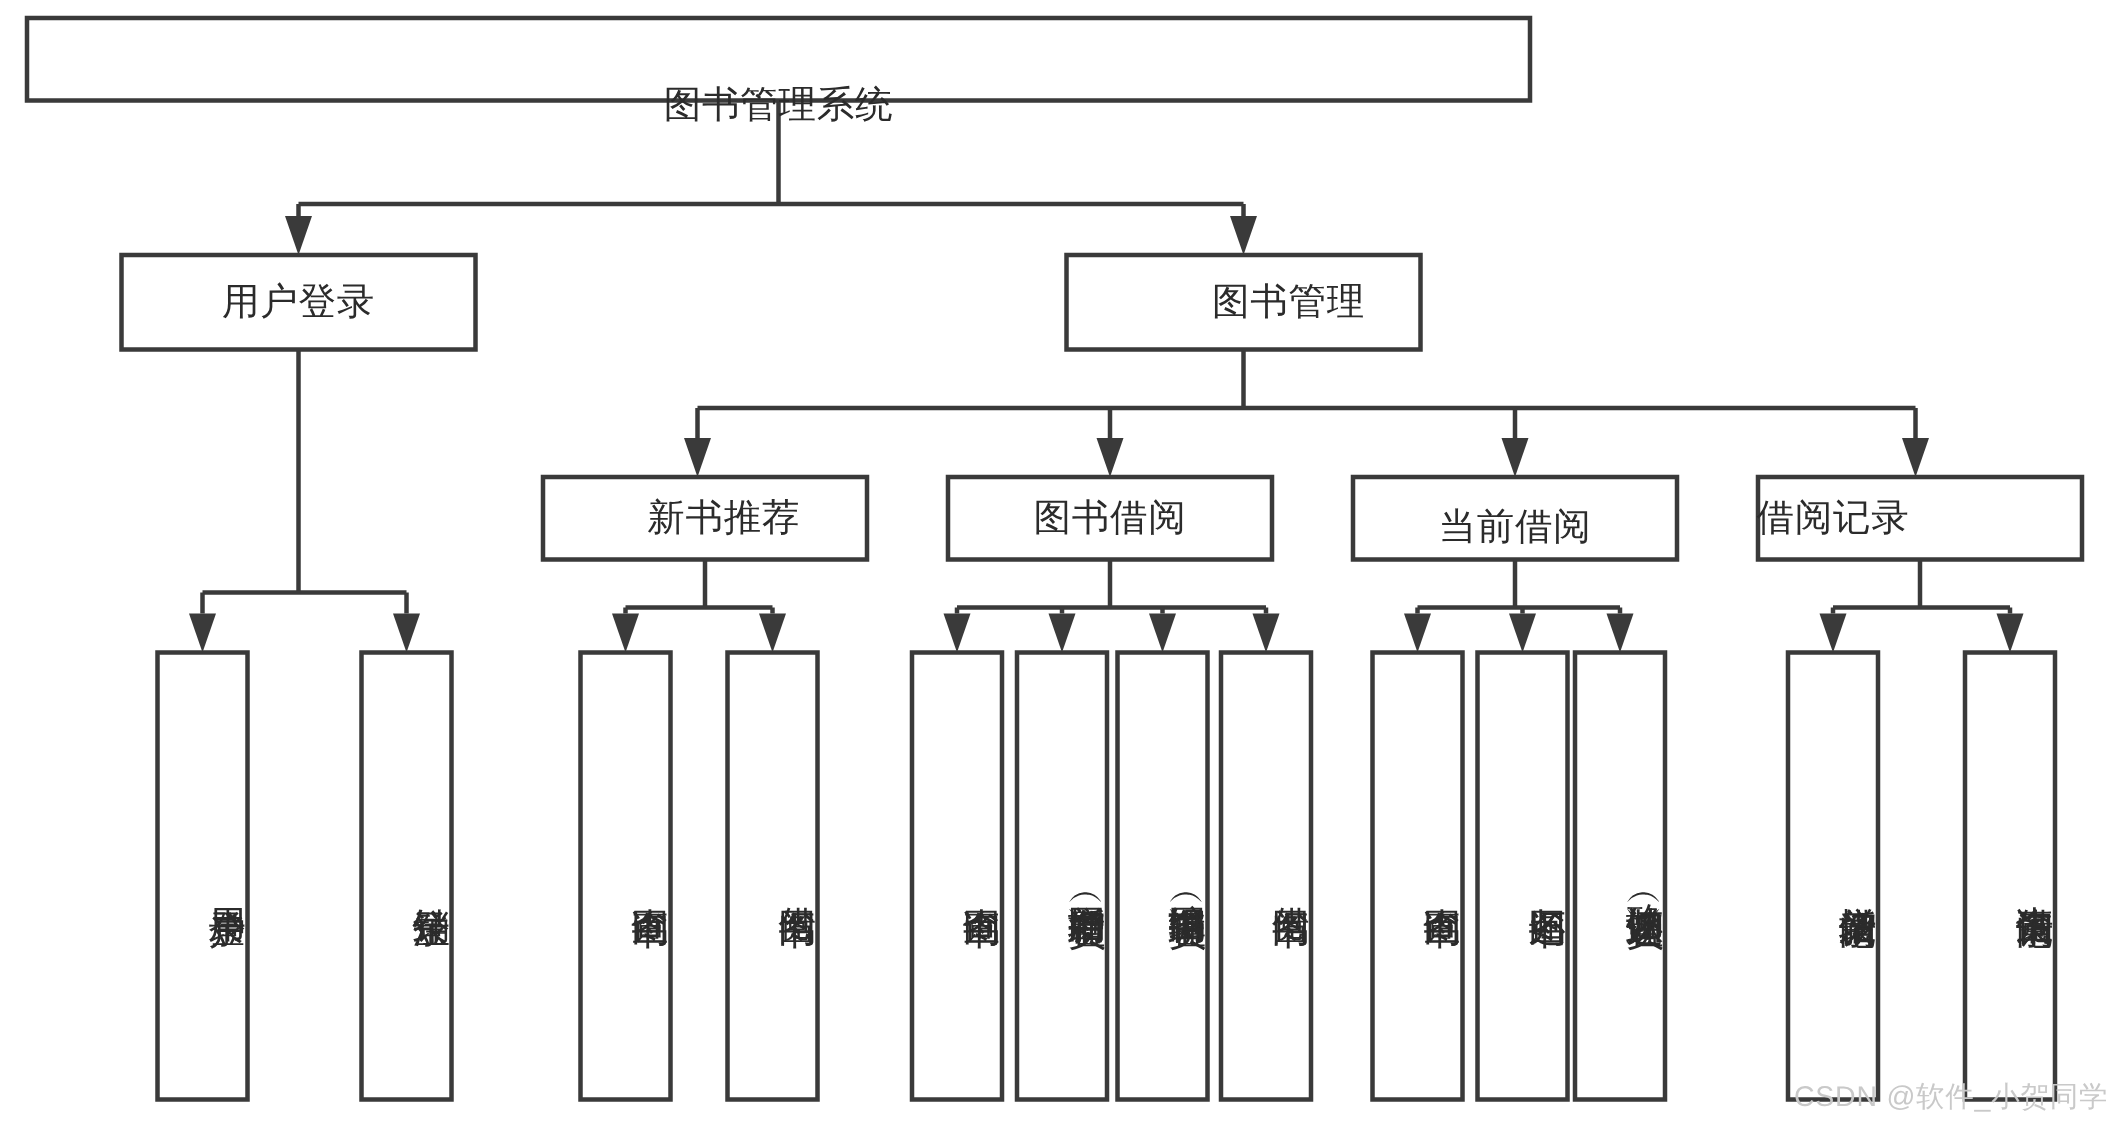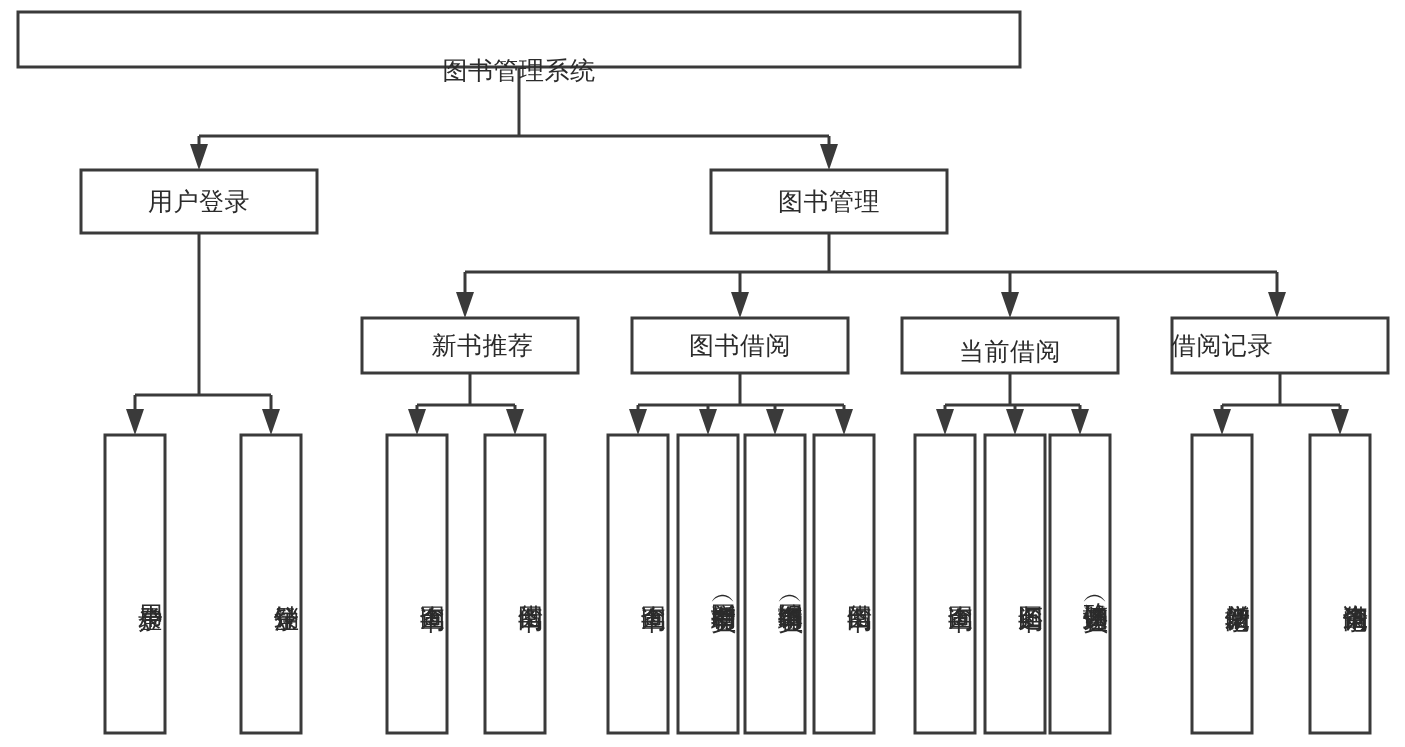--- a/index.html
+++ b/index.html
@@ -154,34 +154,35 @@
         <rect x="985" y="435" width="60" height="298" class="node-box"></rect>
         <rect x="1050" y="435" width="60" height="298" class="node-box"></rect>
         <rect x="1192" y="435" width="60" height="298" class="node-box"></rect>
         <rect x="1310" y="435" width="60" height="298" class="node-box"></rect>
       </g>
   </svg>
 
   <div id="label-layer">
       <div class="node-label horizontal" style="left: 18px; top: 12px; width: 1002px; height: 55px; margin-top: 31px;">图书管理系统</div>
       <div class="node-label horizontal" style="left: 81px; top: 170px; width: 236px; height: 63px;">用户登录</div>
-      <div class="node-label horizontal" style="left: 711px; top: 170px; width: 236px; height: 63px; text-align: right;">图书管理</div>
+      <div class="node-label horizontal" style="left: 741px; top: 170px; width: 236px; height: 63px; text-align: right;">图书管理</div>
       <div class="node-label horizontal" style="left: 362px; top: 318px; width: 241px; height: 55px;">新书推荐</div>
       <div class="node-label horizontal" style="left: 632px; top: 318px; width: 216px; height: 55px; border-radius: 18px;">图书借阅</div>
       <div class="node-label horizontal" style="left: 902px; top: 318px; width: 216px; height: 68px;">当前借阅</div>
       <div class="node-label horizontal" style="left: 1114px; top: 318px; width: 216px; height: 55px;">借阅记录</div>
       <div class="node-label vertical" style="left: 105px; top: 435px; width: 60px; height: 298px;">用户登录</div>
       <div class="node-label vertical" style="left: 241px; top: 435px; width: 60px; height: 298px;">注销登录</div>
       <div class="node-label vertical" style="left: 387px; top: 435px; width: 60px; height: 298px;">查询图书</div>
       <div class="node-label vertical" style="left: 485px; top: 435px; width: 60px; height: 298px;">借阅图书</div>
       <div class="node-label vertical" style="left: 608px; top: 435px; width: 60px; height: 298px;">查询图书</div>
       <div class="node-label vertical" style="left: 678px; top: 435px; width: 60px; height: 298px;">新增图书（管理员）</div>
       <div class="node-label vertical" style="left: 745px; top: 435px; width: 60px; height: 298px;">编辑图书（管理员）</div>
       <div class="node-label vertical" style="left: 814px; top: 435px; width: 60px; height: 298px;">借阅图书</div>
       <div class="node-label vertical" style="left: 915px; top: 435px; width: 60px; height: 298px;">查询图书</div>
       <div class="node-label vertical" style="left: 985px; top: 435px; width: 60px; height: 298px;">归还图书</div>
       <div class="node-label vertical" style="left: 1050px; top: 435px; width: 60px; height: 298px;">确认归还（管理员）</div>
       <div class="node-label vertical" style="left: 1192px; top: 435px; width: 60px; height: 298px;">新增借阅记录</div>
       <div class="node-label vertical" style="left: 1310px; top: 435px; width: 60px; height: 298px;">查询借阅记录</div>
     </div>
 
+  <div class="watermark" style="left:1196px; top:718px;">CSDN @软件_小贺同学</div>
 
 </div>
 
 </body></html>

